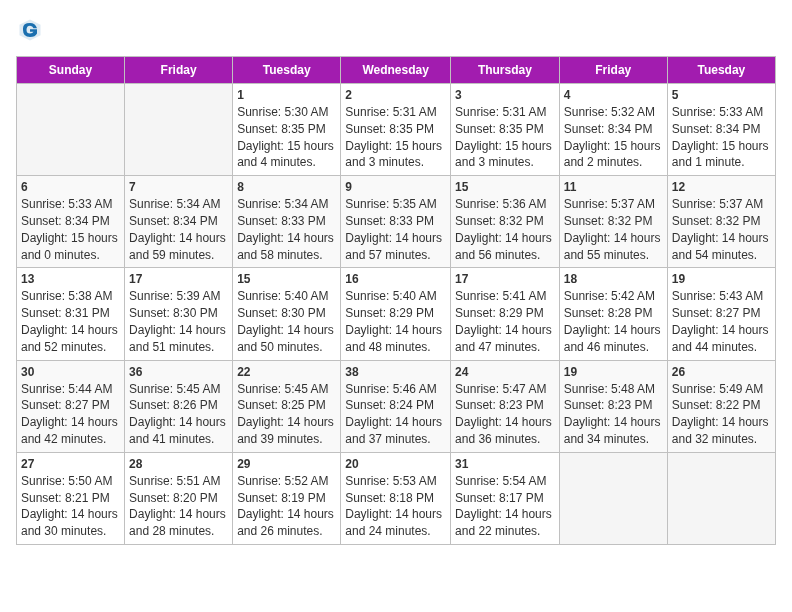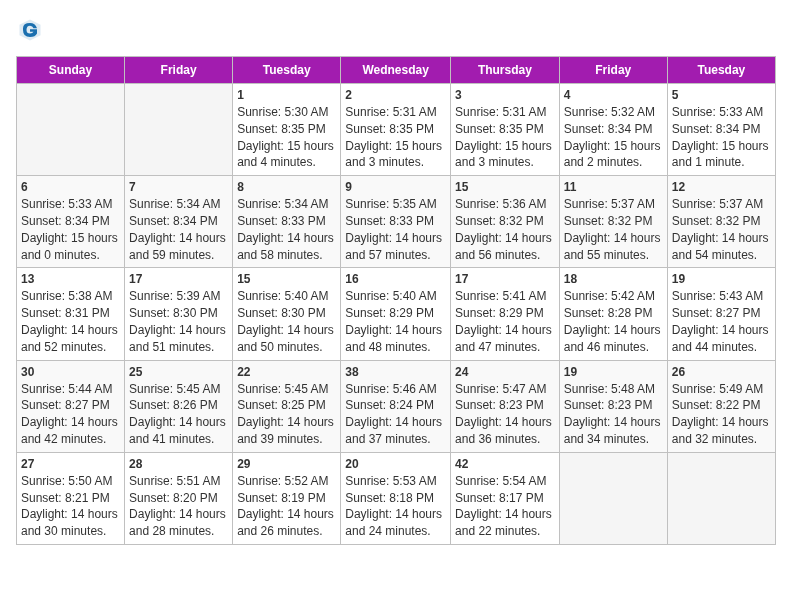--- a/index.html
+++ b/index.html
@@ -199,21 +199,21 @@
           <span class="day-number">19</span>
           <div class="cell-content">Sunrise: 5:43 AM<br>Sunset: 8:27 PM<br>Daylight: 14 hours and 44 minutes.</div>
         </td>
       </tr>
       <tr>
         <td>
           <span class="day-number">30</span>
           <div class="cell-content">Sunrise: 5:44 AM<br>Sunset: 8:27 PM<br>Daylight: 14 hours and 42 minutes.</div>
         </td>
         <td>
-          <span class="day-number">25</span>
+          <span class="day-number">36</span>
           <div class="cell-content">Sunrise: 5:45 AM<br>Sunset: 8:26 PM<br>Daylight: 14 hours and 41 minutes.</div>
         </td>
         <td>
           <span class="day-number">22</span>
           <div class="cell-content">Sunrise: 5:45 AM<br>Sunset: 8:25 PM<br>Daylight: 14 hours and 39 minutes.</div>
         </td>
         <td>
           <span class="day-number">38</span>
           <div class="cell-content">Sunrise: 5:46 AM<br>Sunset: 8:24 PM<br>Daylight: 14 hours and 37 minutes.</div>
         </td>
@@ -241,20 +241,20 @@
         </td>
         <td>
           <span class="day-number">29</span>
           <div class="cell-content">Sunrise: 5:52 AM<br>Sunset: 8:19 PM<br>Daylight: 14 hours and 26 minutes.</div>
         </td>
         <td>
           <span class="day-number">20</span>
           <div class="cell-content">Sunrise: 5:53 AM<br>Sunset: 8:18 PM<br>Daylight: 14 hours and 24 minutes.</div>
         </td>
         <td>
-          <span class="day-number">42</span>
+          <span class="day-number">31</span>
           <div class="cell-content">Sunrise: 5:54 AM<br>Sunset: 8:17 PM<br>Daylight: 14 hours and 22 minutes.</div>
         </td>
         <td class="empty-cell"></td>
         <td class="empty-cell"></td>
       </tr>
     </tbody>
 </table>
 
 </body></html>

